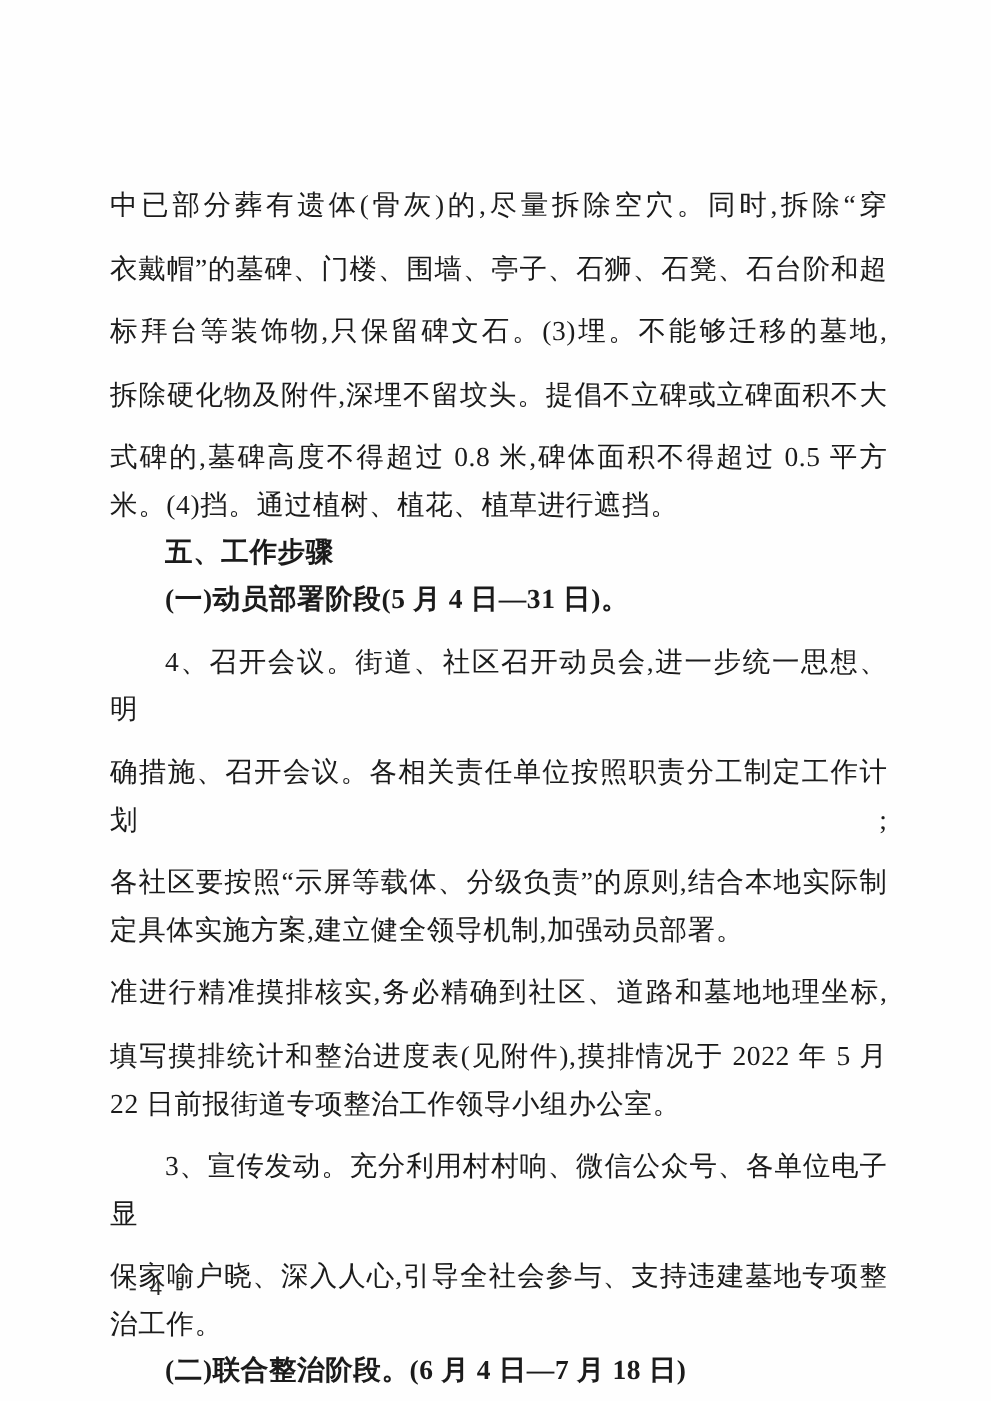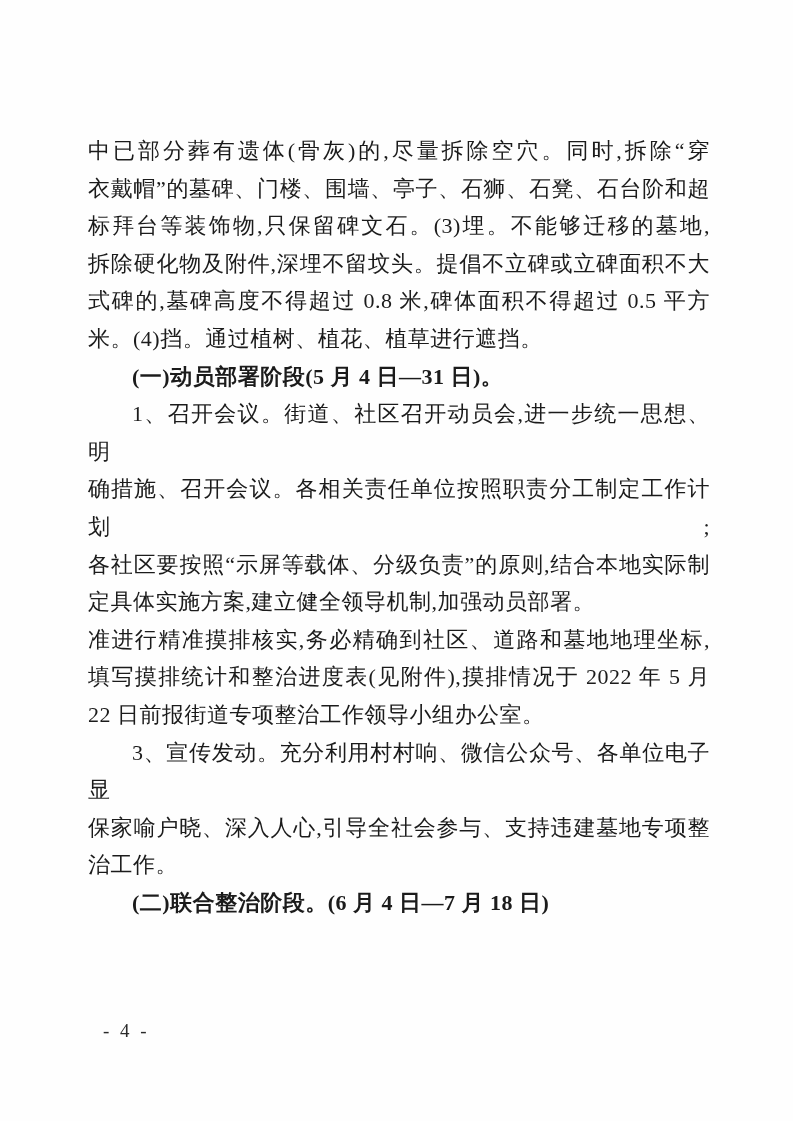--- a/index.html
+++ b/index.html
@@ -29,20 +29,21 @@
     line-height: 37.6px;
     letter-spacing: 0.5px;
   }
   .line {
     min-height: 37.6px;
   }
   
   .line.fill {
     text-align: justify;
     text-align-last: justify;
+    margin-top: 13px;
   }
   .line.indent {
     text-indent: 2em;
   }
   .heading-1 {
     font-family: "Liberation Sans", "DejaVu Sans", sans-serif;
     font-weight: 700;
     text-indent: 2em;
     min-height: 37.6px;
   }
@@ -68,25 +69,26 @@
 
     <section>
       <div class="line fill">中已部分葬有遗体(骨灰)的,尽量拆除空穴。同时,拆除“穿</div>
       <div class="line fill">衣戴帽”的墓碑、门楼、围墙、亭子、石狮、石凳、石台阶和超</div>
       <div class="line fill">标拜台等装饰物,只保留碑文石。(3)埋。不能够迁移的墓地,</div>
       <div class="line fill">拆除硬化物及附件,深埋不留坟头。提倡不立碑或立碑面积不大</div>
       <div class="line fill">式碑的,墓碑高度不得超过 0.8 米,碑体面积不得超过 0.5 平方</div>
       <div class="line">米。(4)挡。通过植树、植花、植草进行遮挡。</div>
     </section>
 
+    <div class="heading-1">五、工作步骤</div>
 
     <div class="heading-2">(一)动员部署阶段(5 月 4 日—31 日)。</div>
 
     <section>
-      <div class="line fill indent">1、召开会议。街道、社区召开动员会,进一步统一思想、明</div>
+      <div class="line fill indent">4、召开会议。街道、社区召开动员会,进一步统一思想、明</div>
       <div class="line fill">确措施、召开会议。各相关责任单位按照职责分工制定工作计划;</div>
       <div class="line fill">各社区要按照“示屏等载体、分级负责”的原则,结合本地实际制</div>
       <div class="line">定具体实施方案,建立健全领导机制,加强动员部署。</div>
     </section>
 
     <section>
       <div class="line fill">准进行精准摸排核实,务必精确到社区、道路和墓地地理坐标,</div>
       <div class="line fill">填写摸排统计和整治进度表(见附件),摸排情况于 2022 年 5 月</div>
       <div class="line">22 日前报街道专项整治工作领导小组办公室。</div>
     </section>

